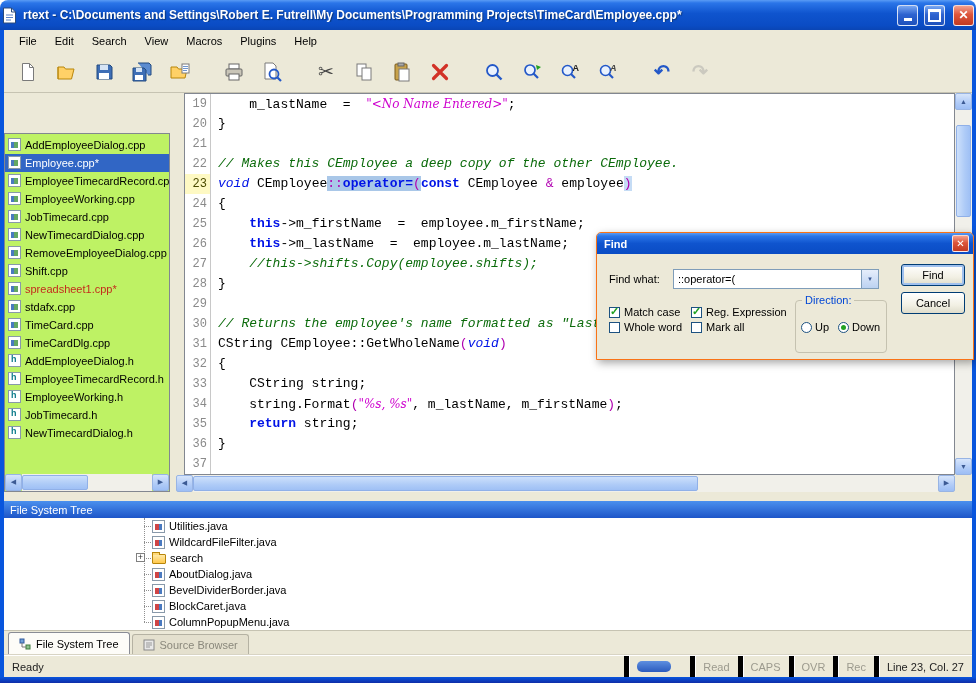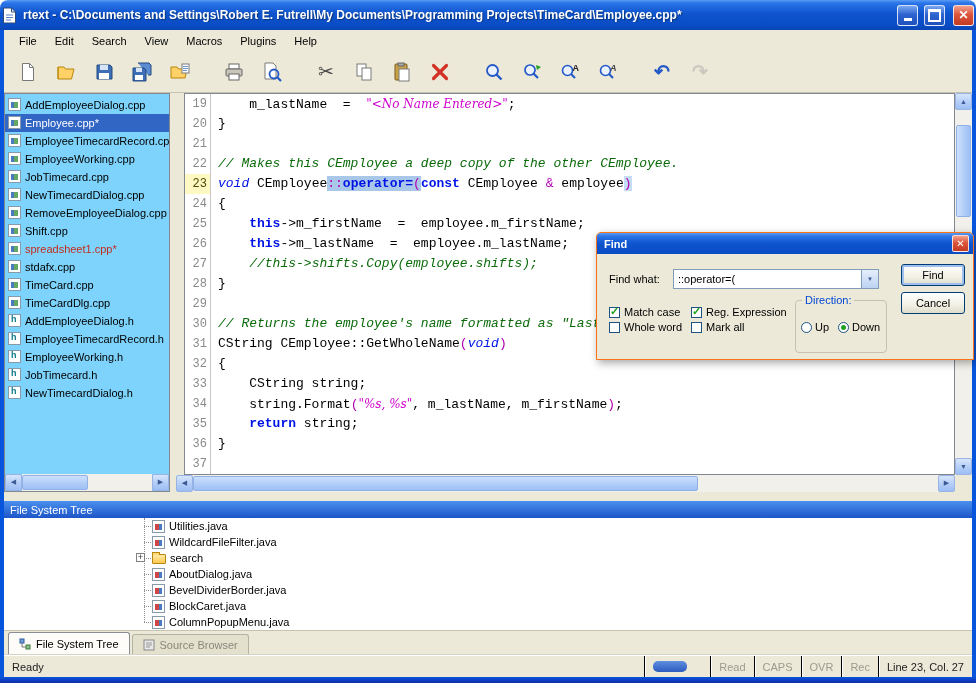--- a/index.html
+++ b/index.html
@@ -32,21 +32,21 @@
   .tb-btn{width:32px;height:32px;border:none;background:transparent;padding:0;margin-right:6px;
     display:flex;align-items:center;justify-content:center;}
   .tb-btn.disabled{opacity:.4;filter:grayscale(1);}
   .tb-ico{width:22px;height:22px;display:block;}
   .tb-ico svg{width:100%;height:100%;display:block;}
   .tb-glyph{font-size:19px;line-height:22px;display:block;text-align:center;}
   .tb-gap{width:16px;height:1px;}
 
   
   .main{height:401px;display:flex;background:#ECE9D8;}
-  .filepanel{width:164px;display:flex;flex-direction:column;background:#7dd3fc;border:1px solid #828790;}
+  .filepanel{width:164px;display:flex;flex-direction:column;background:#bef264;border:1px solid #828790;margin-top:40px;}
   .fl-list{flex:1;overflow:hidden;padding-top:2px;}
   .fl-row{height:18px;display:flex;align-items:center;gap:4px;padding:0 3px;font-size:11px;
     white-space:nowrap;overflow:hidden;}
   .fl-row.sel{background:#3166C5;color:#fff;}
   .fl-row.red{color:#C42B1C;}
   .fico{width:13px;height:13px;flex:0 0 13px;position:relative;background:#fff;border:1px solid #8899AA;box-sizing:border-box;}
   .fico-cpp::after{content:"";position:absolute;left:2px;top:3px;width:7px;height:6px;
     background:linear-gradient(90deg,#4a7ac0 50%,#64a864 50%);}
   .fico-h::after{content:"h";position:absolute;left:2px;top:-1px;font:bold 9px "Liberation Sans",sans-serif;color:#0B7A8A;}
   .fico-java::after{content:"";position:absolute;left:2px;top:3px;width:7px;height:6px;
@@ -107,21 +107,21 @@
   .tab{height:21px;display:flex;align-items:center;gap:5px;padding:0 10px;font-size:11px;
     border:1px solid #898C95;border-bottom:none;border-radius:3px 3px 0 0;background:#FDFCF8;margin-right:2px;}
   .tab.inactive{background:#E4E0CE;color:#8a887c;border-color:#B5B2A3;height:19px;}
   .tab-ico{width:12px;height:12px;display:block;}
   .tab-ico svg{width:100%;height:100%;display:block;}
 
   
   .statusbar{height:21px;display:flex;align-items:center;background:#ECE9D8;
     border-top:1px solid #fff;font-size:11px;}
   .sb-msg{flex:1;padding-left:8px;color:#222;}
-  .sb-cell{border-left:1px solid #000000;box-shadow:inset 1px 0 0 #fff;height:100%;
+  .sb-cell{border-left:5px solid #000000;box-shadow:inset 1px 0 0 #fff;height:100%;
     display:flex;align-items:center;justify-content:center;padding:0 8px;color:#9C9A8E;box-sizing:border-box;}
   .sb-cell.dark{color:#222;}
   .sb-inds{display:flex;height:100%;}
   .sb-progress{width:66px;justify-content:flex-start;}
   .pill{width:34px;height:11px;border-radius:5px;background:linear-gradient(180deg,#5E8FE0,#2B5BBE);}
 
   
   .find-dialog{position:absolute;left:596px;top:232px;width:378px;height:128px;z-index:20;
     background:#ECE9D8;border:1px solid #f97316;border-radius:5px 5px 0 0;
     box-shadow:2px 3px 8px rgba(0,0,0,.35);box-sizing:border-box;}

